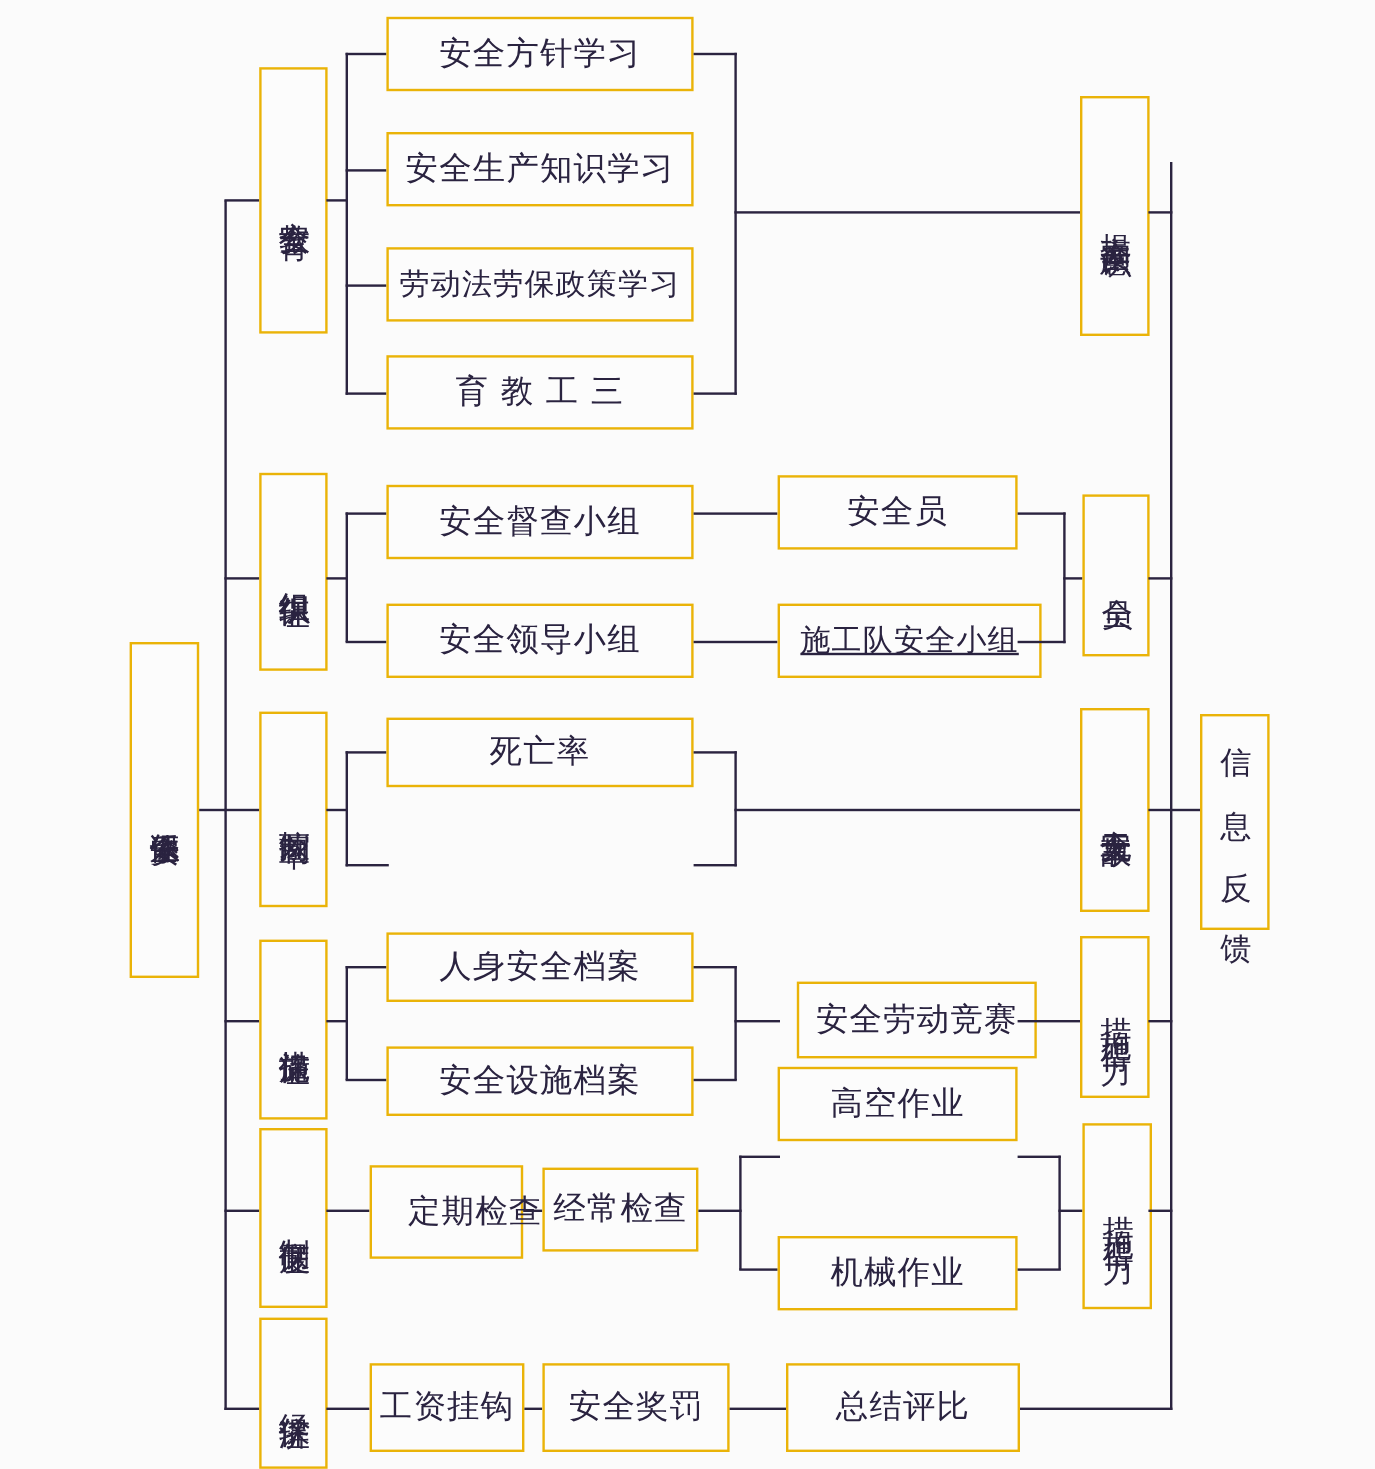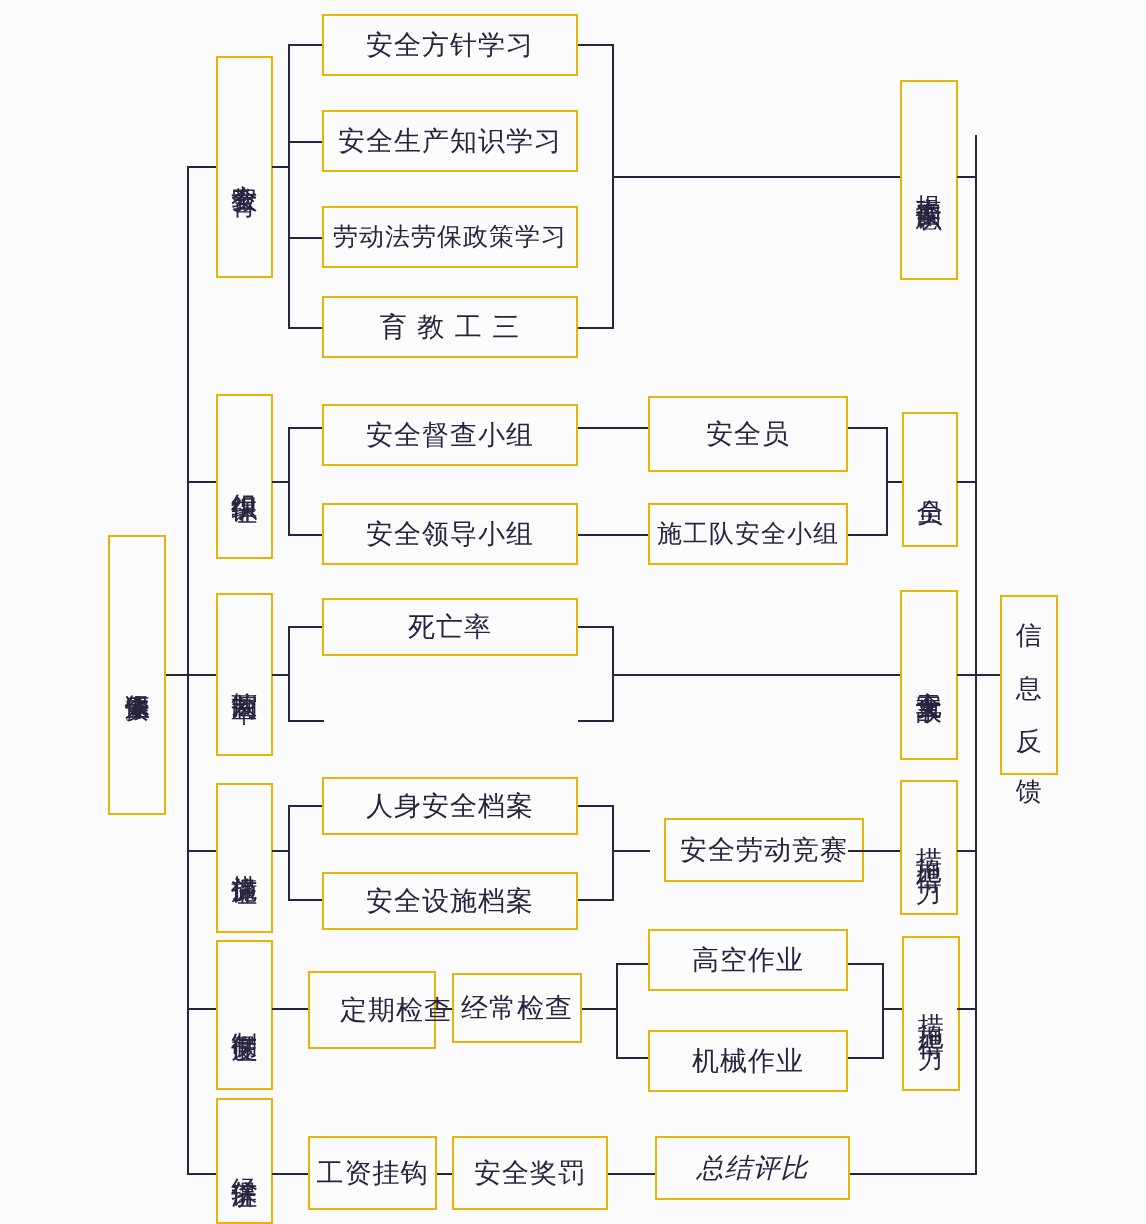--- a/index.html
+++ b/index.html
@@ -87,22 +87,22 @@
   <div class="line vl" style="left:288px;top:427px;height:108px;"></div>
   <div class="line hl" style="left:288px;top:427px;width:36px;"></div>
   <div class="line hl" style="left:288px;top:534px;width:36px;"></div>
 
   <div class="node h" style="left:322px;top:404px;width:256px;height:62px;">安全督查小组</div>
   <div class="node h" style="left:322px;top:503px;width:256px;height:62px;">安全领导小组</div>
 
   <div class="line hl" style="left:578px;top:427px;width:70px;"></div>
   <div class="line hl" style="left:578px;top:534px;width:70px;"></div>
 
-  <div class="node h" style="left:648px;top:396px;width:200px;height:76px;">安全员</div>
-  <div class="node h small" style="left:648px;top:503px;width:200px;height:62px;">施工队安全小组</div>
+  <div class="node h" style="left:648px;top:396px;width:200px;height:62px;">安全员</div>
+  <div class="node h small" style="left:648px;top:503px;width:220px;height:62px;text-decoration:underline;">施工队安全小组</div>
 
   <div class="line hl" style="left:848px;top:427px;width:40px;"></div>
   <div class="line hl" style="left:848px;top:534px;width:40px;"></div>
   <div class="line vl" style="left:886px;top:427px;height:109px;"></div>
   <div class="line hl" style="left:886px;top:481px;width:18px;"></div>
 
   <div class="node v" style="left:902px;top:412px;width:56px;height:135px;">全员</div>
 
   <div class="line hl" style="left:957px;top:481px;width:20px;"></div>
 
@@ -156,42 +156,42 @@
 
   <div class="node h" style="left:308px;top:971px;width:128px;height:78px;padding-left:48px;">定期检查</div>
   <div class="line hl" style="left:436px;top:1008px;width:16px;"></div>
   <div class="node h" style="left:452px;top:973px;width:130px;height:70px;">经常检查</div>
 
   <div class="line hl" style="left:582px;top:1008px;width:36px;"></div>
   <div class="line vl" style="left:616px;top:963px;height:95px;"></div>
   <div class="line hl" style="left:616px;top:963px;width:34px;"></div>
   <div class="line hl" style="left:616px;top:1057px;width:34px;"></div>
 
-  <div class="node h" style="left:648px;top:929px;width:200px;height:62px;">高空作业</div>
+  <div class="node h" style="left:648px;top:889px;width:200px;height:62px;">高空作业</div>
   <div class="node h" style="left:648px;top:1030px;width:200px;height:62px;">机械作业</div>
 
   <div class="line hl" style="left:848px;top:963px;width:36px;"></div>
   <div class="line hl" style="left:848px;top:1057px;width:36px;"></div>
   <div class="line vl" style="left:882px;top:963px;height:95px;"></div>
   <div class="line hl" style="left:882px;top:1008px;width:22px;"></div>
 
   <div class="node v loose" style="left:902px;top:936px;width:58px;height:155px;">措施得力</div>
 
   <div class="line hl" style="left:957px;top:1008px;width:20px;"></div>
 
   <div class="line hl" style="left:187px;top:1173px;width:30px;"></div>
   <div class="node v" style="left:216px;top:1098px;width:57px;height:126px;">经济保证</div>
 
   <div class="line hl" style="left:272px;top:1173px;width:36px;"></div>
 
   <div class="node h" style="left:308px;top:1136px;width:129px;height:74px;">工资挂钩</div>
   <div class="line hl" style="left:437px;top:1173px;width:15px;"></div>
   <div class="node h" style="left:452px;top:1136px;width:156px;height:74px;">安全奖罚</div>
   <div class="line hl" style="left:608px;top:1173px;width:47px;"></div>
-  <div class="node h" style="left:655px;top:1136px;width:195px;height:64px;font-style:italic;">总结评比</div>
+  <div class="node h" style="left:655px;top:1136px;width:195px;height:74px;">总结评比</div>
 
   <div class="line hl" style="left:850px;top:1173px;width:127px;"></div>
 
   <div class="line vl" style="left:975px;top:135px;height:1040px;"></div>
   <div class="line hl" style="left:975px;top:135px;width:0px;"></div>
 
   <div class="node v loose" style="left:1000px;top:595px;width:58px;height:180px;">信 息 反 馈</div>
 
 </div>
 

